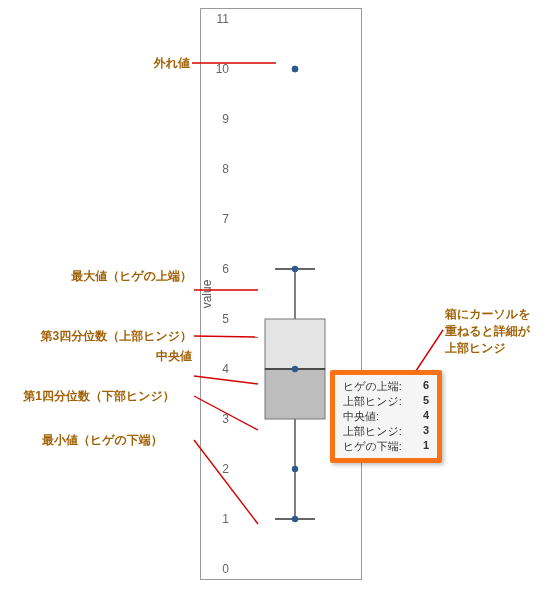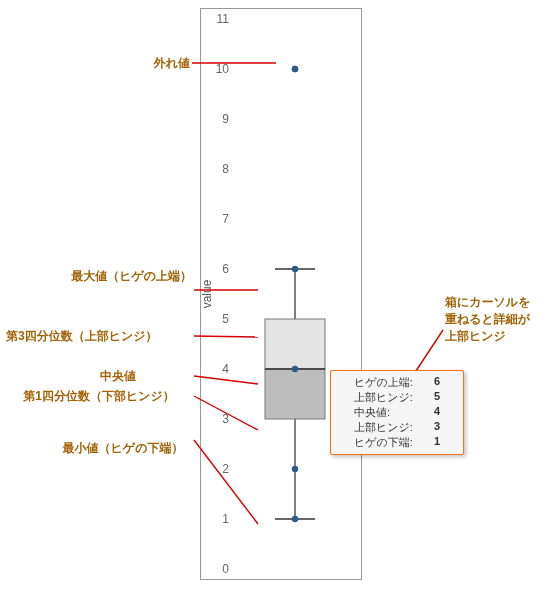--- a/index.html
+++ b/index.html
@@ -15,26 +15,26 @@
     position: absolute;
     font-size: 12px;
     font-weight: bold;
     color: #a16207;
     white-space: nowrap;
     line-height: 1.4;
   }
   .tooltip {
     position: absolute;
     background: #f5f5f5;
-    border: 1px solid #f97316;
+    border: 5px solid #f97316;
     border-radius: 2px;
     box-shadow: 2px 2px 4px rgba(0,0,0,0.25);
     font-size: 11px;
     color: #333;
-    padding: 4px 23px;
+    padding: 4px 8px;
   }
   .tooltip .row { display: flex; justify-content: space-between; gap: 4px; }
   .tooltip .val { font-weight: bold; margin-left: 4px; }
   .axis-text {
     font-size: 12px;
     fill: #666;
     font-family: sans-serif;
   }
   .axis-title {
     font-size: 12px;
@@ -81,29 +81,29 @@
       <circle cx="94" cy="260" r="3.2" fill="#2b5b8c"></circle>
       <circle cx="94" cy="60" r="3.2" fill="#2b5b8c"></circle>
       <circle cx="94" cy="60" r="3.2" fill="#2b5b8c"></circle>
     </g>
 </svg>
 
 <div class="annotation" style="left:130px; top:55px; text-align:right; width:60px;">外れ値</div>
 
 <div class="annotation" style="left:42px; top:268px; text-align:right; width:150px;">最大値（ヒゲの上端）</div>
 
-<div class="annotation" style="left:6px; top:328px; width:186px;">第3四分位数（上部ヒンジ）</div>
+<div class="annotation" style="left:6px; top:328px; text-align:right; width:186px;">第3四分位数（上部ヒンジ）</div>
 
-<div class="annotation" style="left:100px; top:368px; text-align:left; width:92px;">中央値</div>
+<div class="annotation" style="left:100px; top:348px; text-align:right; width:92px;">中央値</div>
 
 <div class="annotation" style="left:6px; top:388px; text-align:center; width:186px;">第1四分位数（下部ヒンジ）</div>
 
-<div class="annotation" style="left:48px; top:432px; text-align:center; width:150px;margin-top:8px;">最小値（ヒゲの下端）</div>
+<div class="annotation" style="left:42px; top:432px; text-align:left; width:150px;">最小値（ヒゲの下端）</div>
 
-<div class="annotation" style="left:445px; top:294px;">
+<div class="annotation" style="left:445px; top:306px;">
   <span>箱にカーソルを</span><br>
   <span>重ねると詳細が</span><br>
   <span>上部ヒンジ</span>
 </div>
 
 <svg width="550" height="598" style="position:absolute; left:0; top:0; pointer-events:none;">
   <g stroke="#d40000" stroke-width="1.4" fill="none">
 
     <line x1="192" y1="63" x2="276" y2="63"></line>
 

